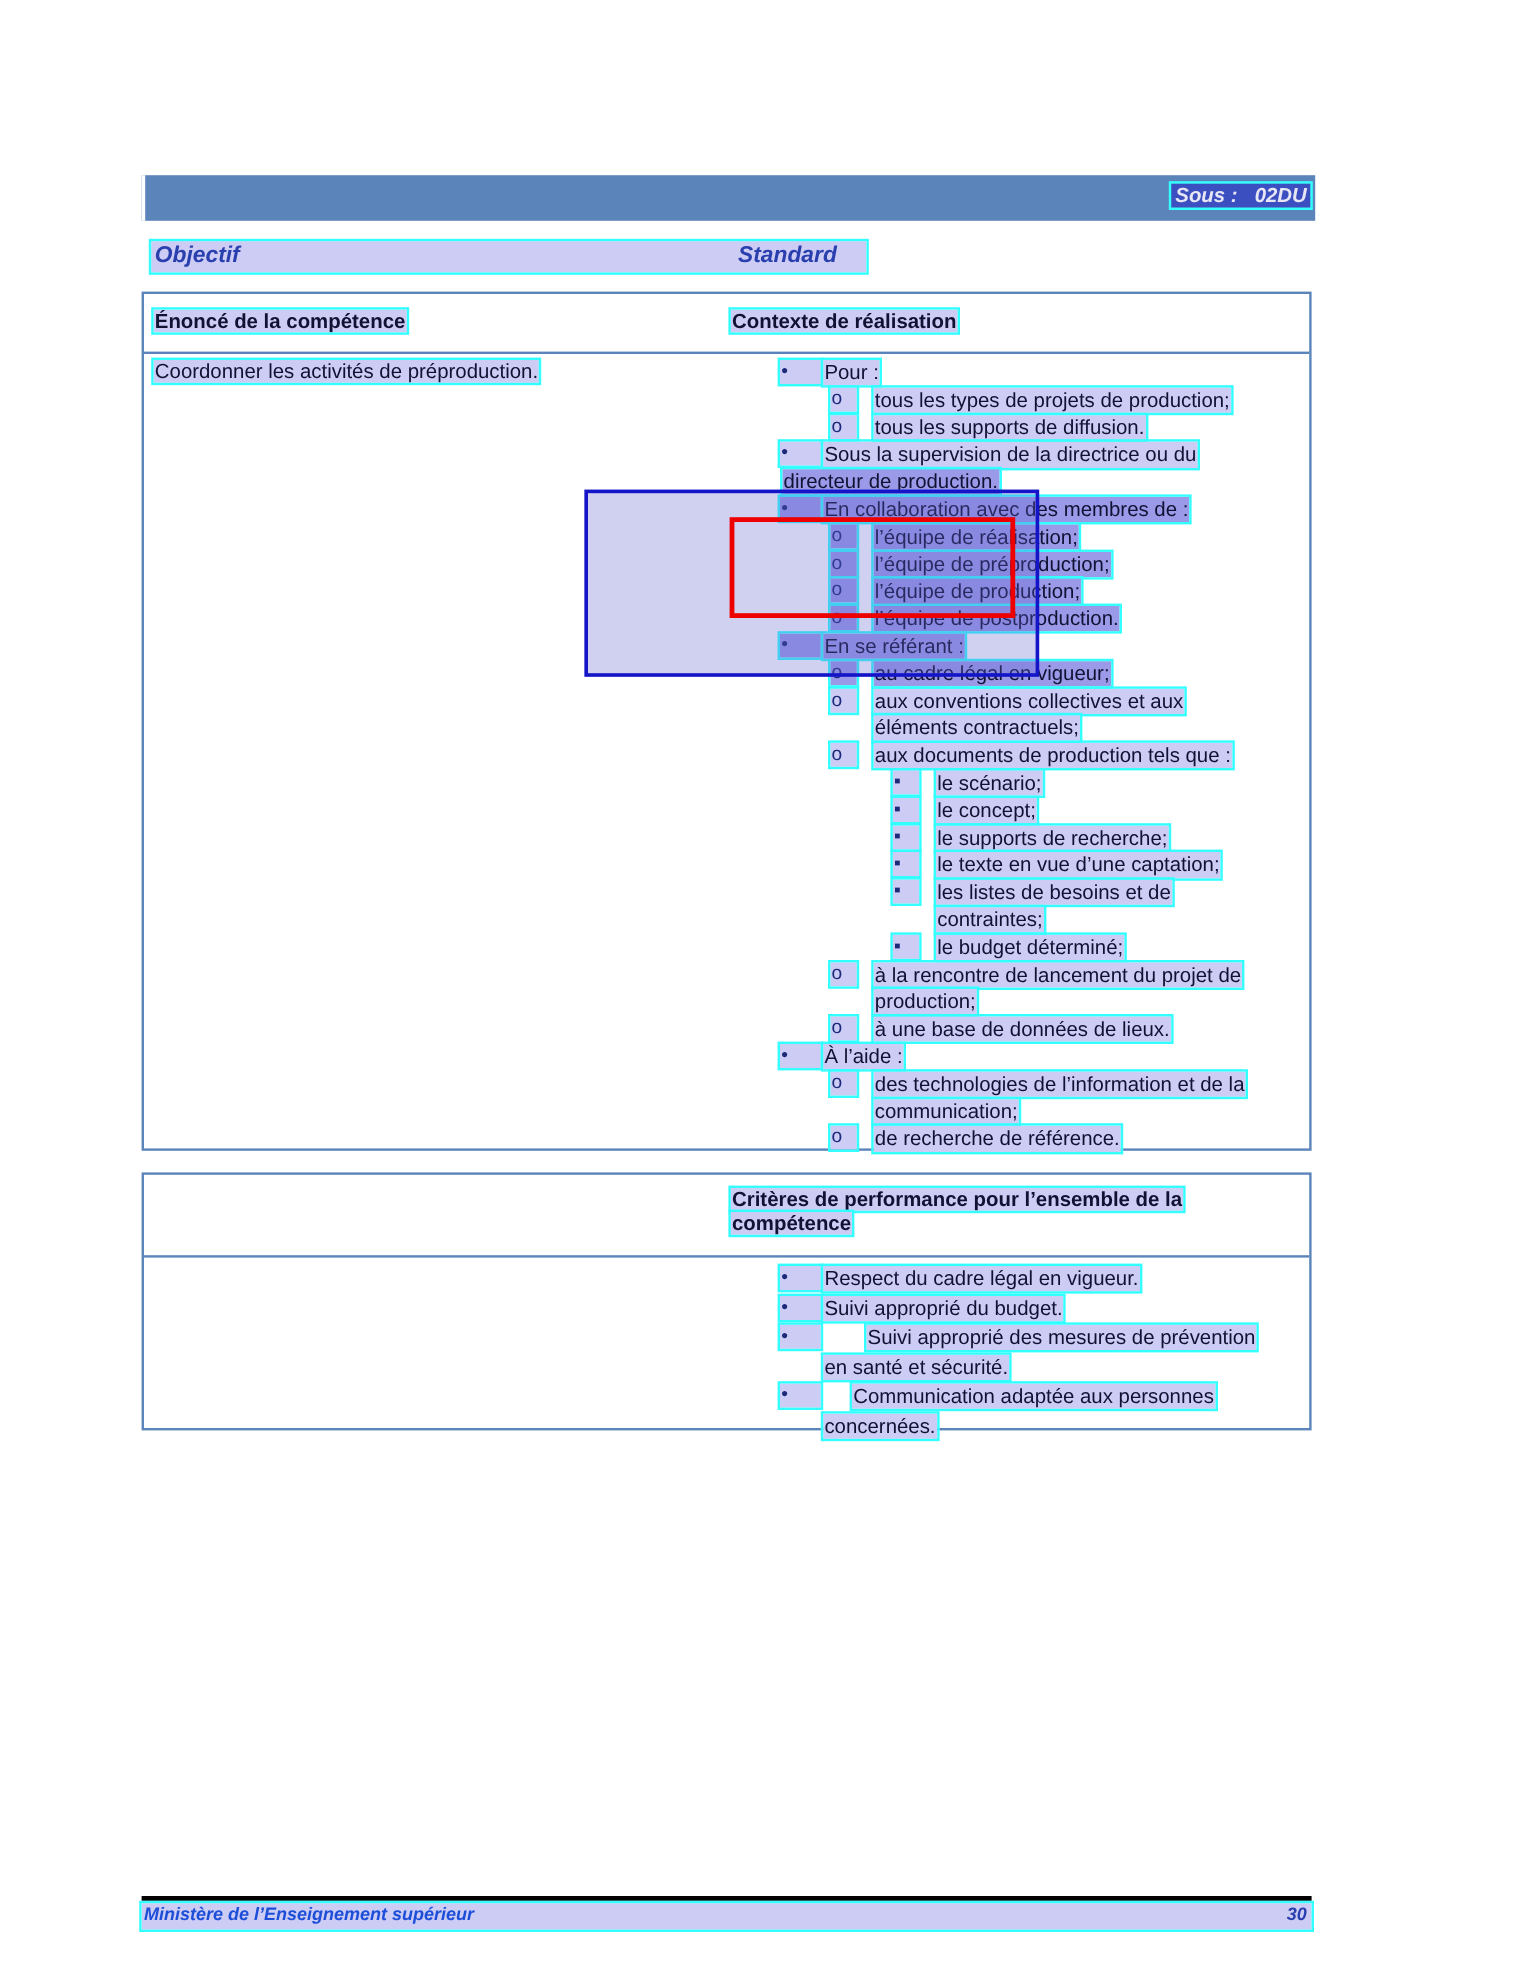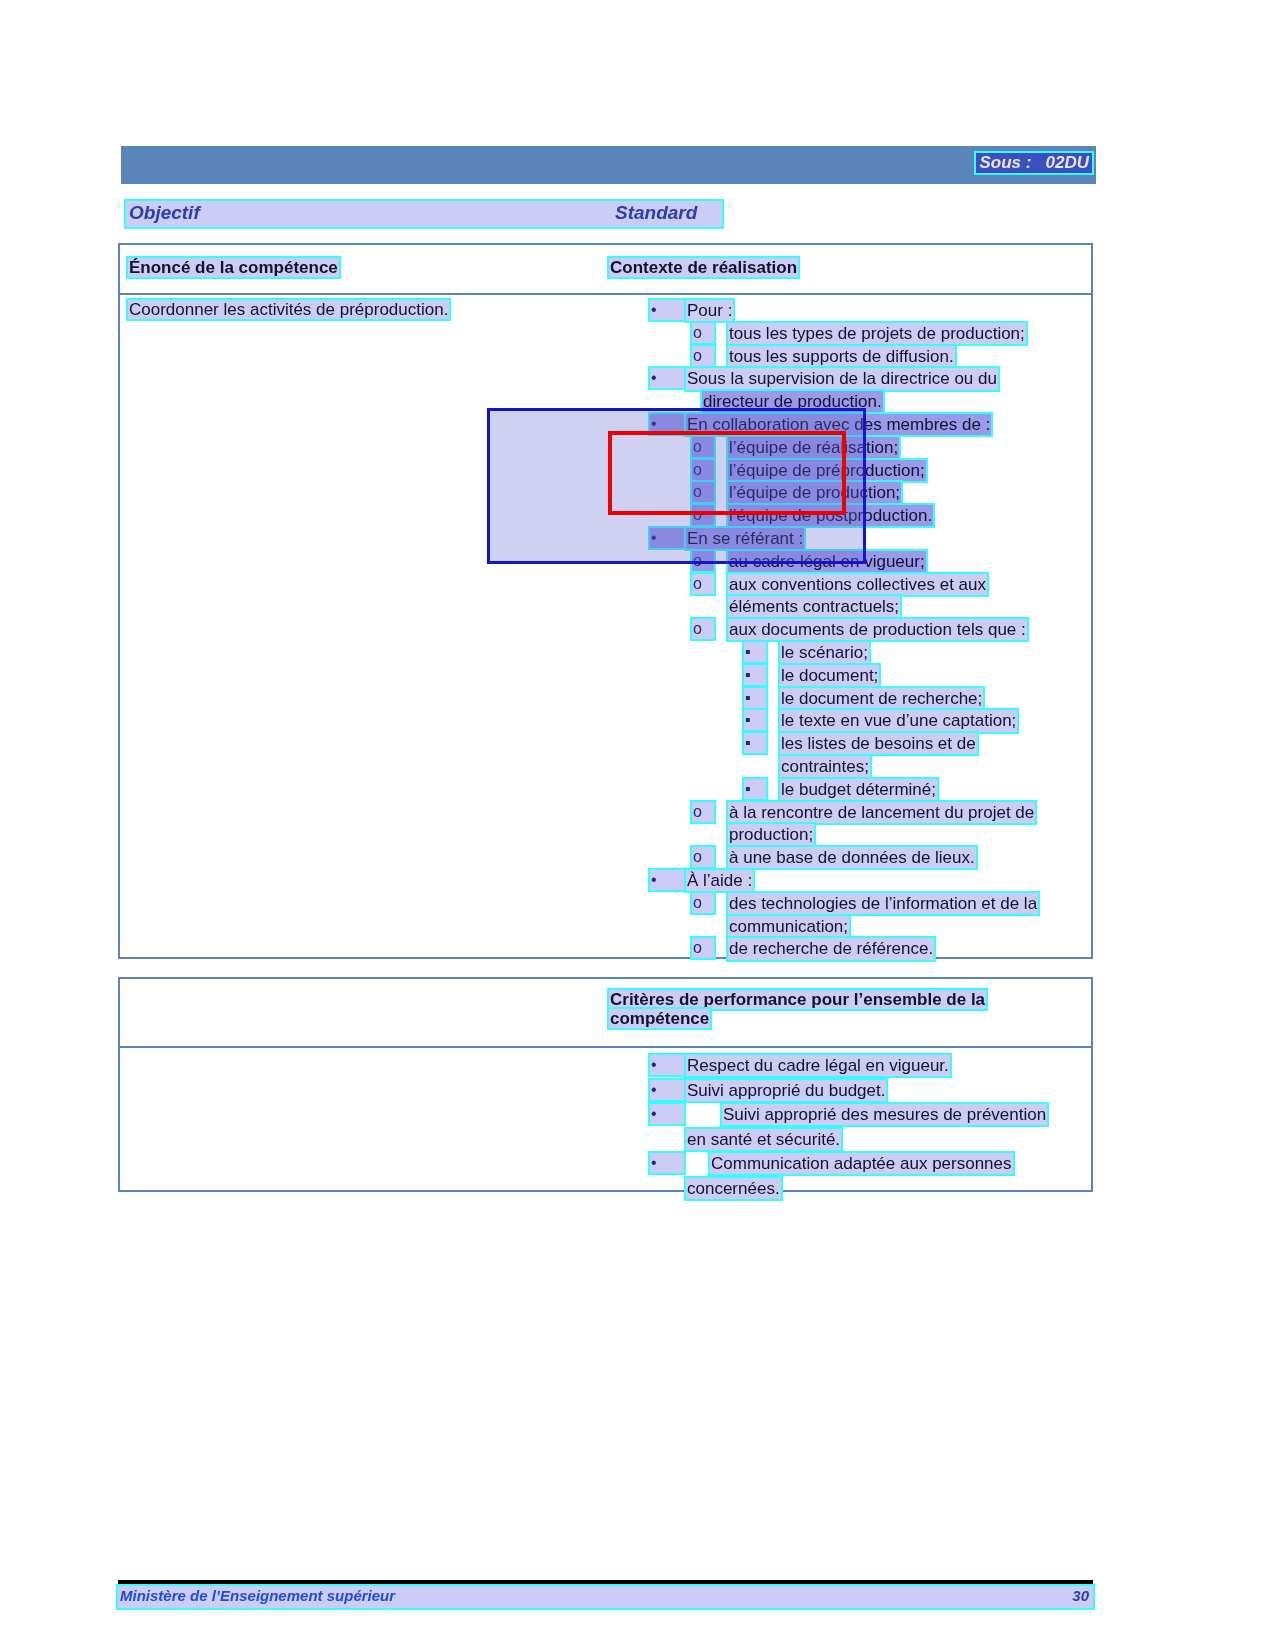--- a/index.html
+++ b/index.html
@@ -226,21 +226,21 @@
         </div>
         <div class="row" style="left: 0px; top: 100.6px; width: 100%;">
           <span class="bullet lvl2 hl" style="position: absolute; left: 572px; width: 22px;">o</span>
           <span class="txt hl" style="position: absolute; left: 608px;">tous les supports de diffusion.</span>
         </div>
         <div class="row" style="left: 0px; top: 123.4px; width: 100%;">
           <span class="bullet lvl1 hl" style="position: absolute; left: 530px; width: 34px;">•</span>
           <span class="txt hl" style="position: absolute; left: 566px;">Sous la supervision de la directrice ou du</span>
         </div>
         <div class="row" style="left: 0px; top: 146.2px; width: 100%;">
-          <span class="txt hl-dark" style="position: absolute; left: 582px; text-align: center;">directeur de production.</span>
+          <span class="txt hl-dark" style="position: absolute; left: 532px; text-align: center;">directeur de production.</span>
         </div>
         <div class="row" style="left: 0px; top: 169px; width: 100%;">
           <span class="bullet lvl1 hl-dark" style="position: absolute; left: 530px; width: 34px;">•</span>
           <span class="txt hl-dark" style="position: absolute; left: 566px;">En collaboration avec des membres de :</span>
         </div>
         <div class="row" style="left: 0px; top: 191.8px; width: 100%;">
           <span class="bullet lvl2 hl-dark" style="position: absolute; left: 572px; width: 22px;">o</span>
           <span class="txt hl-dark" style="position: absolute; left: 608px;">l’équipe de réalisation;</span>
         </div>
         <div class="row" style="left: 0px; top: 214.6px; width: 100%;">
@@ -273,25 +273,25 @@
         <div class="row" style="left: 0px; top: 374.2px; width: 100%;">
           <span class="bullet lvl2 hl" style="position: absolute; left: 572px; width: 22px;">o</span>
           <span class="txt hl" style="position: absolute; left: 608px;">aux documents de production tels que :</span>
         </div>
         <div class="row" style="left: 0px; top: 397px; width: 100%;">
           <span class="bullet lvl3 hl" style="position: absolute; left: 624px; width: 22px;">▪</span>
           <span class="txt hl" style="position: absolute; left: 660px;">le scénario;</span>
         </div>
         <div class="row" style="left: 0px; top: 419.8px; width: 100%;">
           <span class="bullet lvl3 hl" style="position: absolute; left: 624px; width: 22px;">▪</span>
-          <span class="txt hl" style="position: absolute; left: 660px;">le document;</span>
+          <span class="txt hl" style="position: absolute; left: 660px;">le concept;</span>
         </div>
         <div class="row" style="left: 0px; top: 442.6px; width: 100%;">
           <span class="bullet lvl3 hl" style="position: absolute; left: 624px; width: 22px;">▪</span>
-          <span class="txt hl" style="position: absolute; left: 660px;">le document de recherche;</span>
+          <span class="txt hl" style="position: absolute; left: 660px;">le supports de recherche;</span>
         </div>
         <div class="row" style="left: 0px; top: 465.4px; width: 100%;">
           <span class="bullet lvl3 hl" style="position: absolute; left: 624px; width: 22px;">▪</span>
           <span class="txt hl" style="position: absolute; left: 660px;">le texte en vue d’une captation;</span>
         </div>
         <div class="row" style="left: 0px; top: 488.2px; width: 100%;">
           <span class="bullet lvl3 hl" style="position: absolute; left: 624px; width: 22px;">▪</span>
           <span class="txt hl" style="position: absolute; left: 660px;">les listes de besoins et de</span>
         </div>
         <div class="row" style="left: 0px; top: 511px; width: 100%;">

